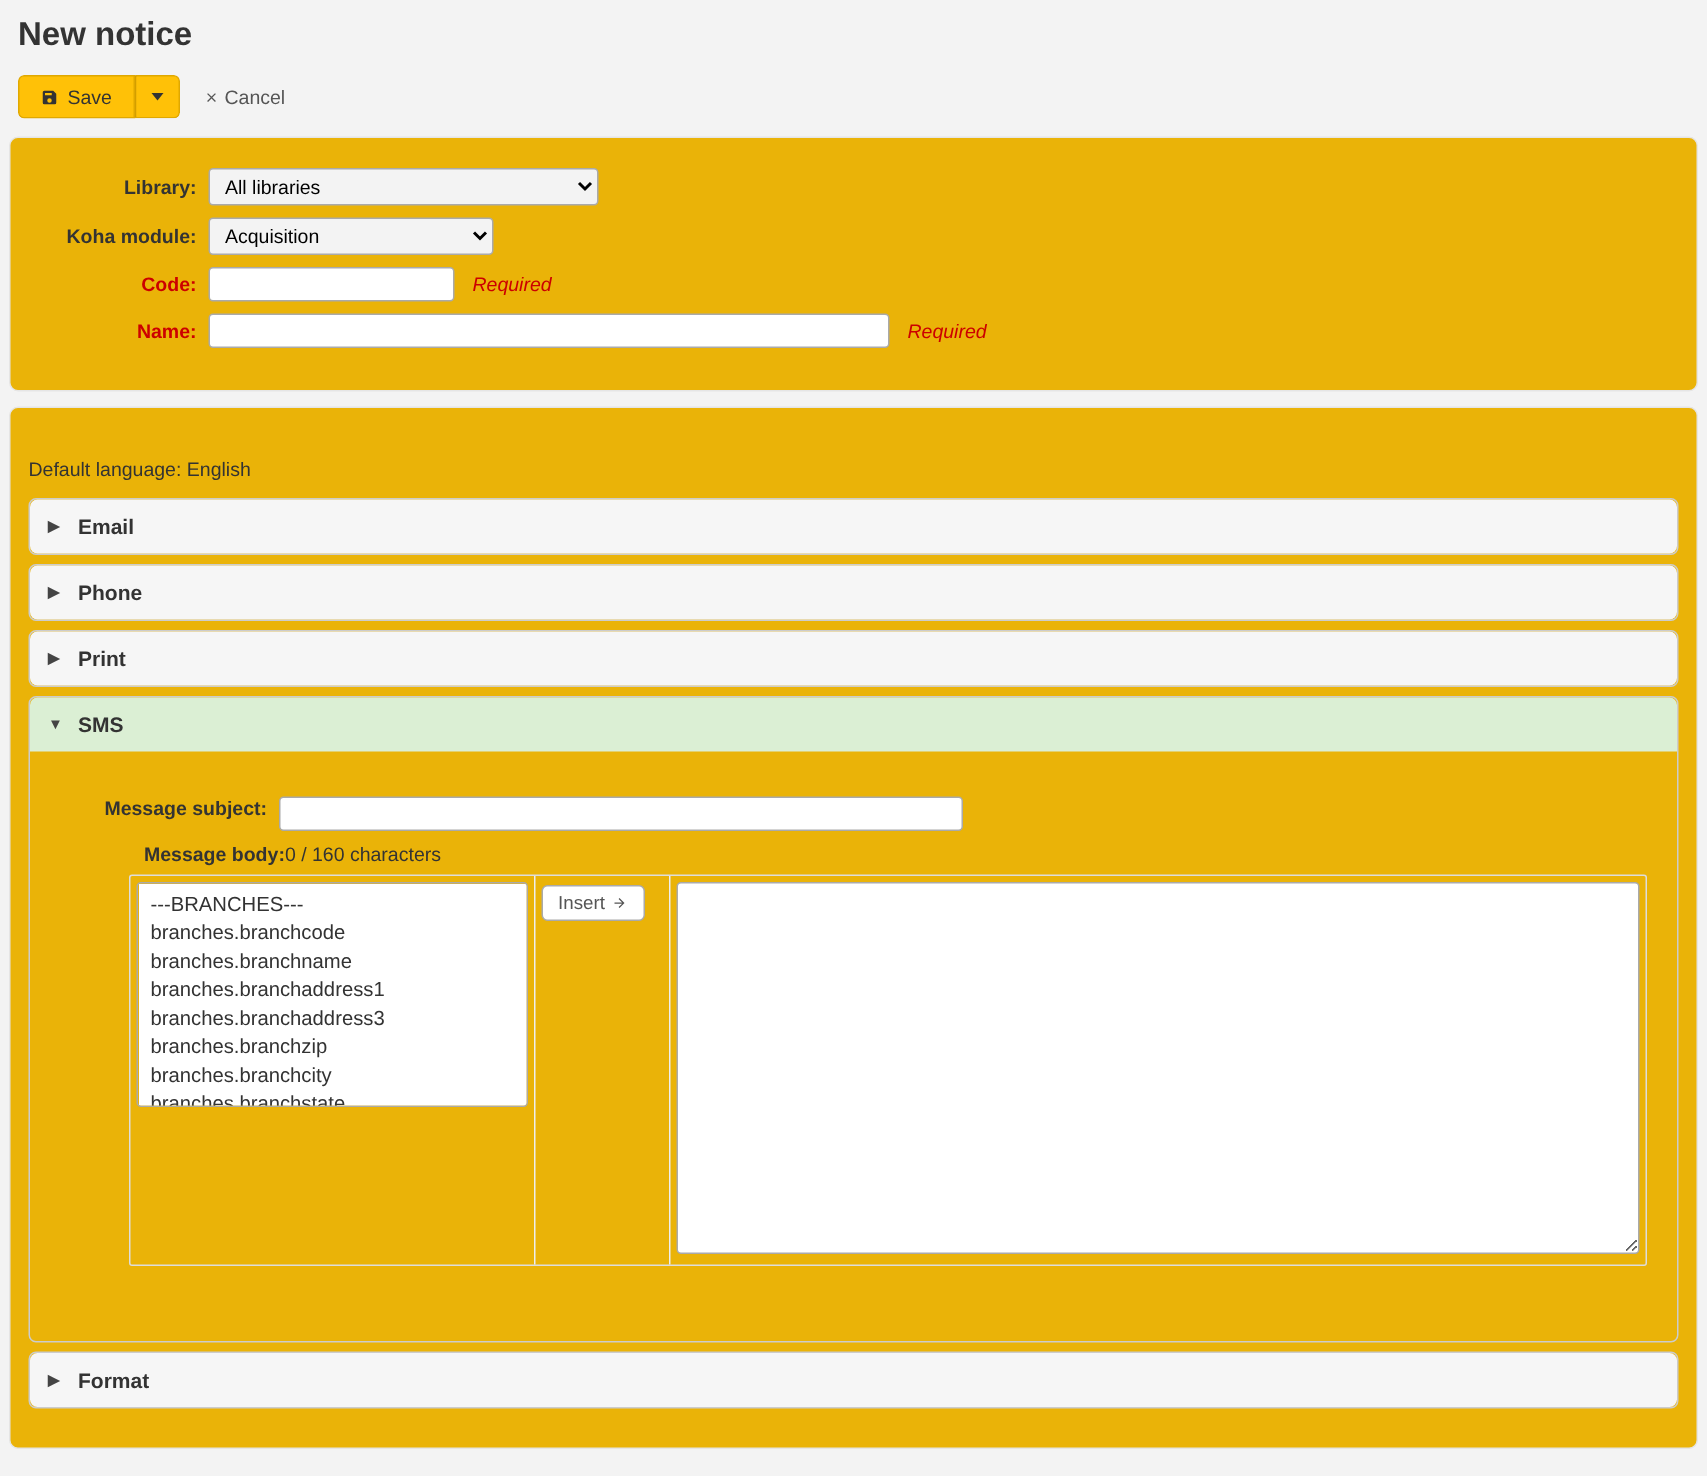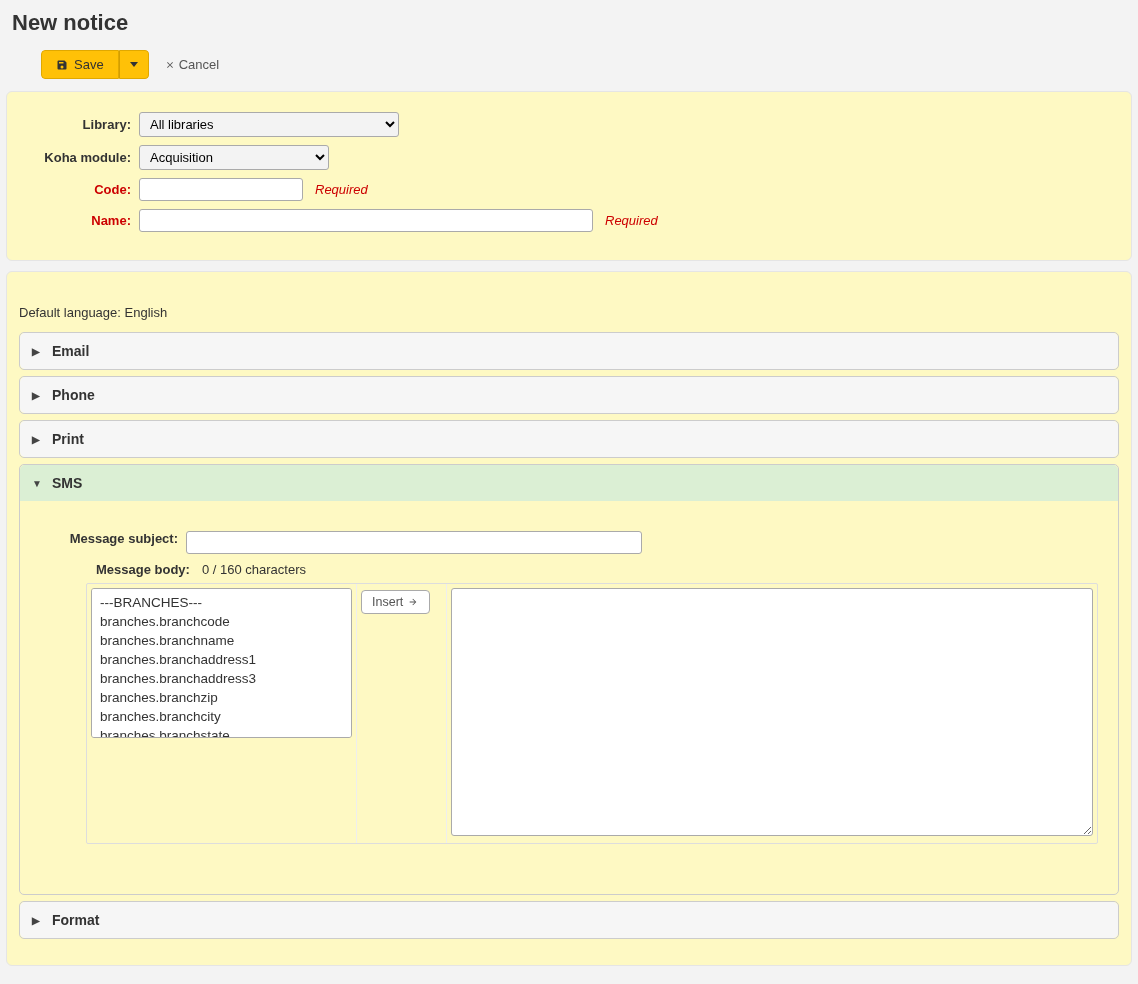--- a/index.html
+++ b/index.html
@@ -16,21 +16,21 @@
     font-size: 22px;
     font-weight: 700;
     color: #333;
   }
   .toolbar {
     margin: 0 0 12px 6px;
     display: flex;
     align-items: center;
     gap: 10px;
   }
-  .btn-group { display: inline-flex; border-radius: 4px; overflow: hidden; margin-left: 29px; }
+  .btn-group { display: inline-flex; border-radius: 4px; overflow: hidden; }
   .btn-yellow {
     background: #ffc107;
     color: #333;
     border: 1px solid #e0a800;
     padding: 6px 14px;
     font-size: 13px;
     cursor: pointer;
     display: inline-flex;
     align-items: center;
     gap: 6px;
@@ -41,21 +41,21 @@
     background: transparent;
     border: none;
     color: #555;
     cursor: pointer;
     font-size: 13px;
     display: inline-flex;
     align-items: center;
     gap: 4px;
   }
   .panel {
-    background: #fef9c3;
+    background: #eab308;
     border-radius: 6px;
     border: 1px solid #e5e5e5;
     margin: 0 0 10px 0;
     padding: 20px 20px 20px 20px;
   }
   .form-row {
     display: flex;
     align-items: center;
     margin-bottom: 8px;
   }
@@ -97,21 +97,21 @@
     font-size: 14px;
     background: #f6f6f6;
     cursor: pointer;
     border-radius: 5px;
   }
   .accordion-header.open { background: #dbefd4; border-bottom-left-radius: 0; border-bottom-right-radius: 0;}
   .accordion-header .toggle-icon { font-size: 10px; color: #444; width: 10px; }
   .accordion-body { padding: 30px 20px 10px 20px; }
   .sms-form .form-label { width: 146px; }
   .inp-subject { width: 456px; }
-  .msg-body-header { display:flex; align-items:center; gap:12px; margin: 8px 0 6px 0; padding-left:10px; }
+  .msg-body-header { display:flex; align-items:center; gap:0; margin: 8px 0 6px 0; padding-left:10px; }
   .msg-body-header .lbl { font-weight: 700; }
   .editor-table {
     display: grid;
     grid-template-columns: 270px 90px 1fr;
     border: 1px solid #ddd;
     border-radius: 2px;
   }
   .editor-table > div { padding: 4px; border-right: 1px solid #eee; }
   .editor-table > div:last-child { border-right: none; }
   .field-listbox {

